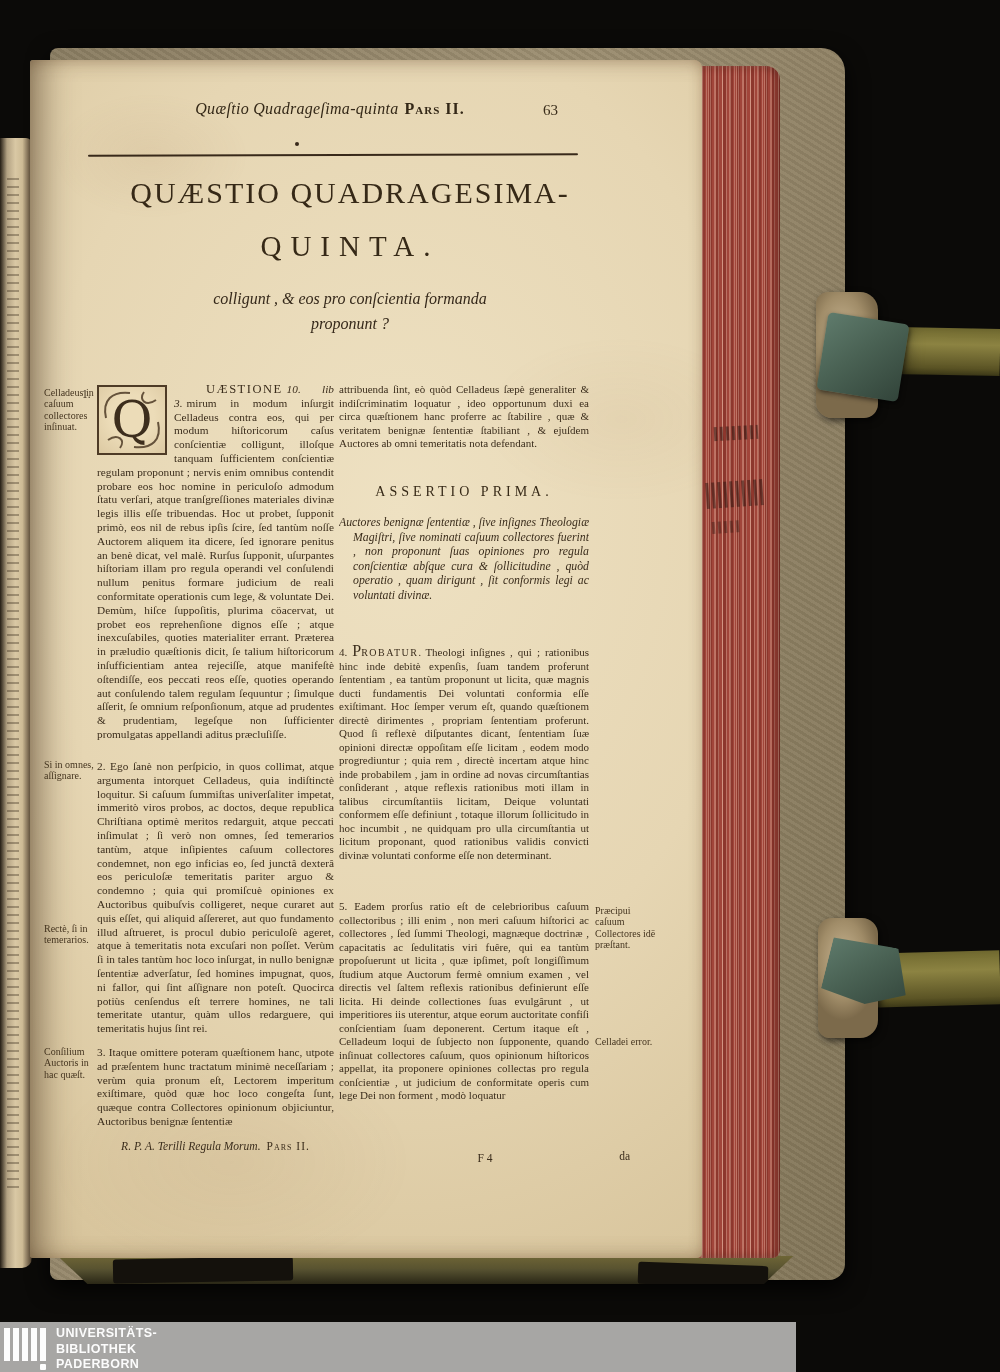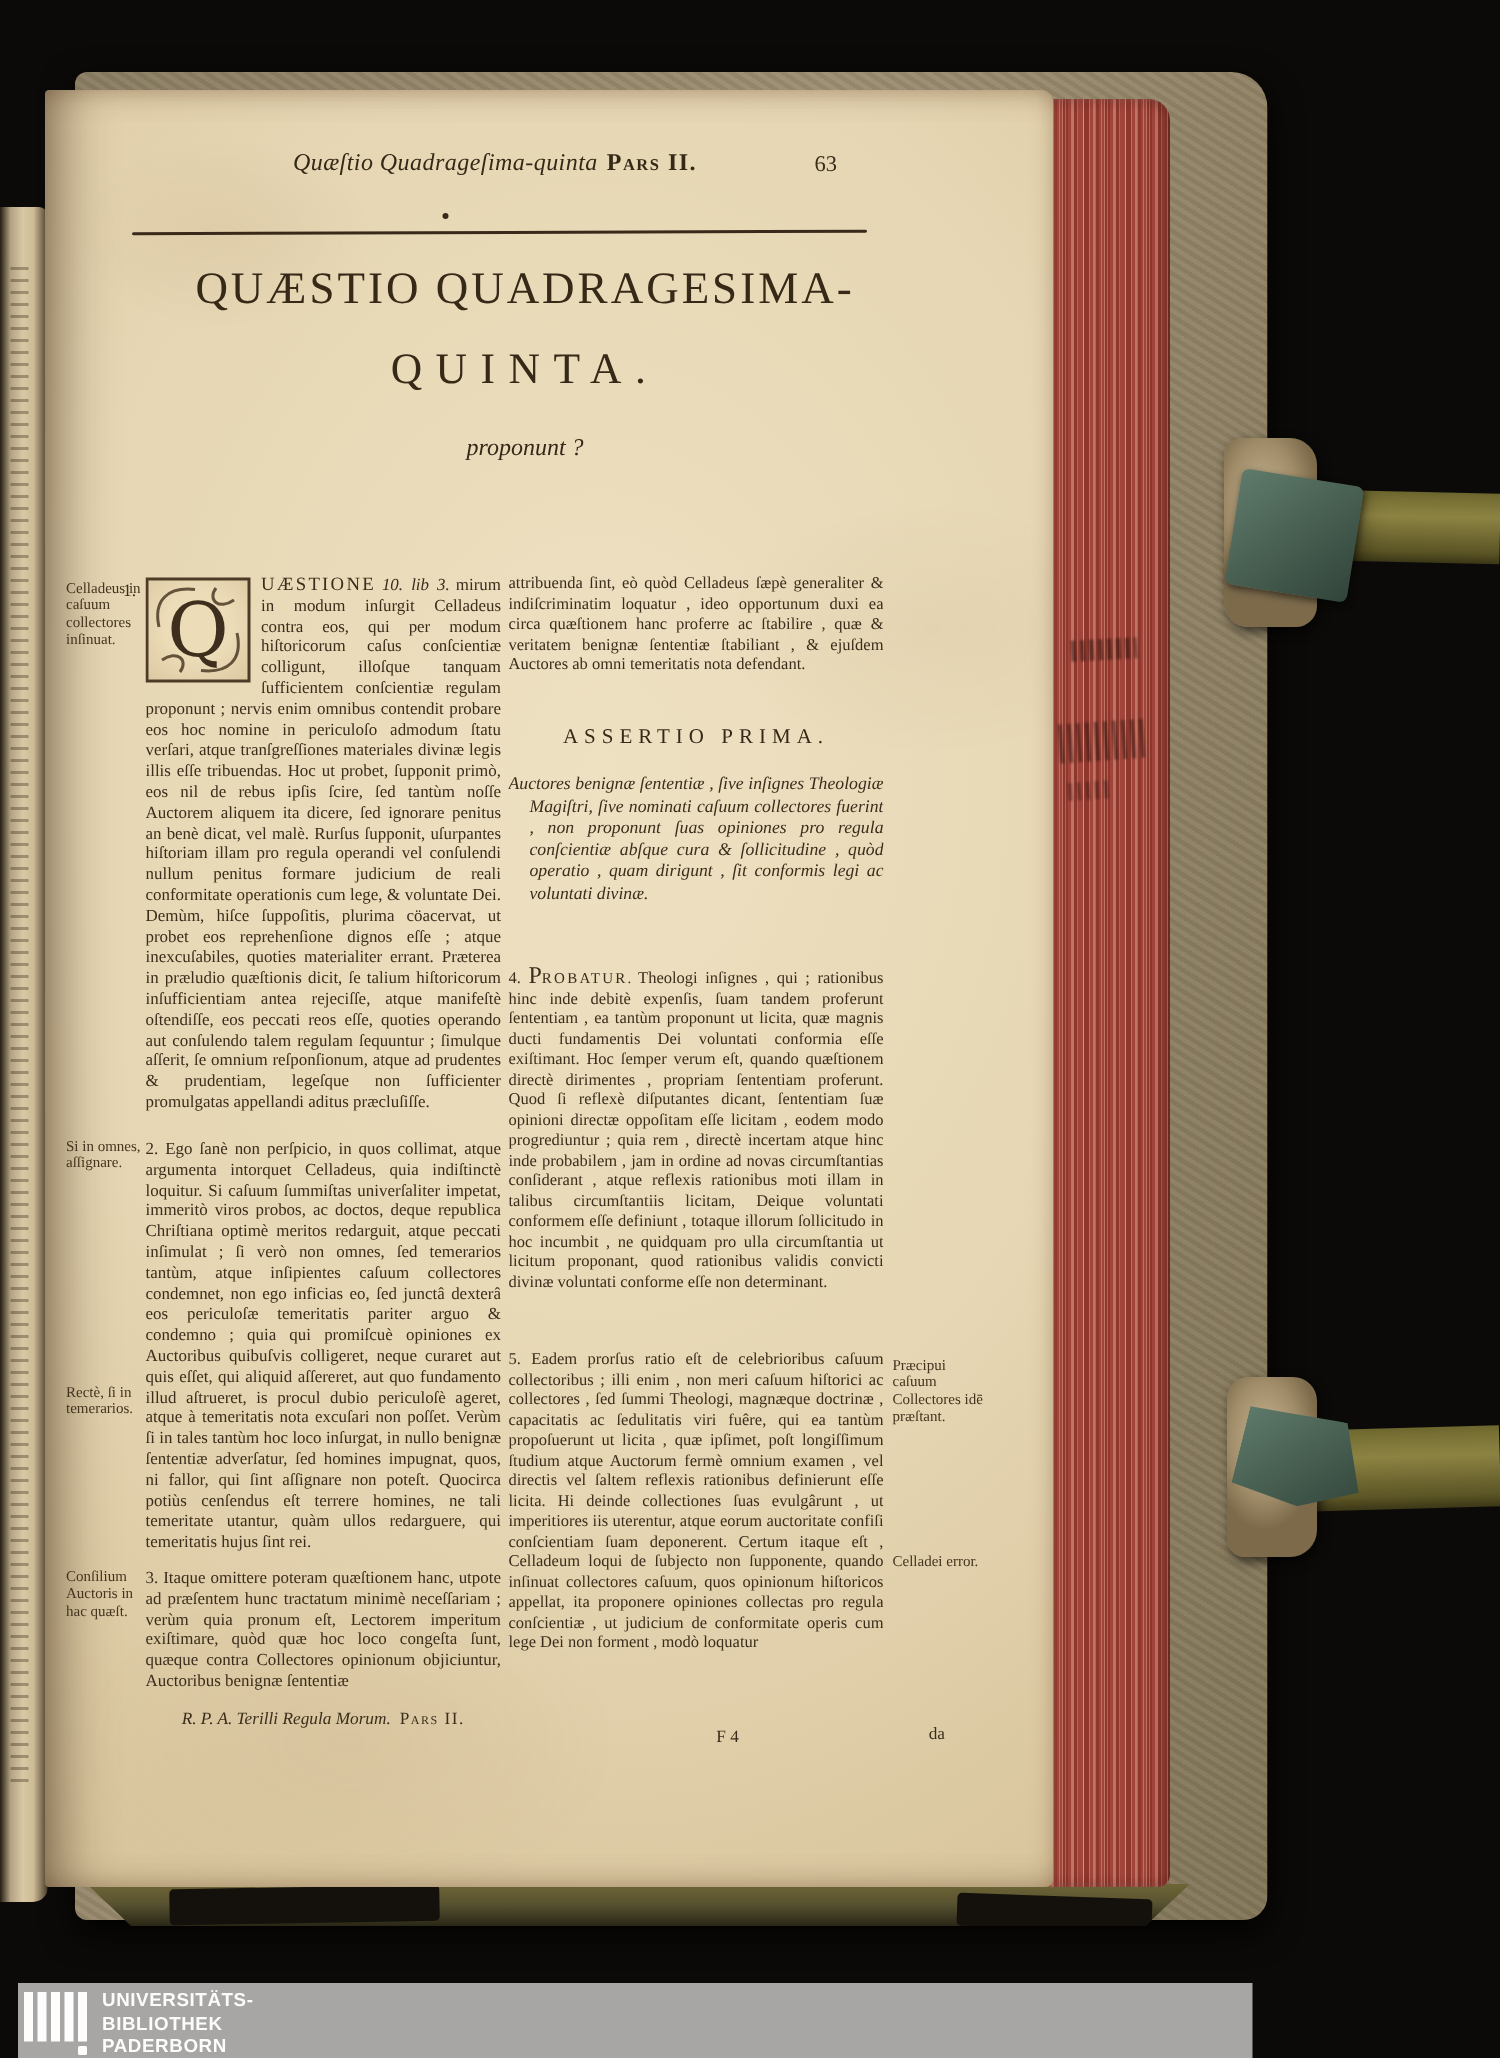--- a/index.html
+++ b/index.html
@@ -112,21 +112,21 @@
   .rcol{left:309px;width:250px;font-size:11px;line-height:13.5px;}
   .p1{top:323px;max-height:374px;}
   .p2{top:700px;max-height:283px;}
   .p3{top:986px;max-height:95px;}
   .cont{top:323px;max-height:100px;}
   .assertio-h{left:309px;top:424px;width:250px;font-size:14px;letter-spacing:4px;color:#362917;}
   .assertio{top:455px;max-height:126px;font-style:italic;font-size:11.8px;line-height:14.6px;padding-left:14px;text-indent:-14px;box-sizing:border-box;}
   .p4{top:584px;max-height:258px;}
   .p5{top:840px;max-height:238px;}
 
-  .lead{letter-spacing:1.5px;font-size:12.5px;margin-right:4px;}
+  .lead{letter-spacing:1.5px;font-size:12.5px;margin-right:4px;margin-left:32px;}
   .ref{font-style:italic;margin-right:4px;}
   .bigP{font-size:16px;}
   .scaps{font-size:10px;letter-spacing:1.5px;margin-right:3px;}
 
   .dropcap{
     float:left;width:70px;height:70px;margin:2px 7px 0 0;position:relative;
     border:2px solid #4e3b26;box-sizing:border-box;
     background:radial-gradient(circle at 50% 45%,#ecdcb8 0 45%,#dcc9a2 100%);
   }
   .dropcap svg{position:absolute;inset:1px;width:64px;height:64px;opacity:.85;}
@@ -134,21 +134,21 @@
     position:absolute;left:0;right:0;top:2px;text-align:center;
     font-size:50px;line-height:62px;color:#3d2e1d;font-family:"DejaVu Serif",serif;
   }
 
   .foot-left{left:47px;top:1080px;width:277px;font-size:11.5px;font-style:italic;color:#3b2d1c;}
   .fl-sc{font-style:normal;font-variant:small-caps;letter-spacing:1px;margin-left:6px;}
   .foot-sig{left:420px;top:1092px;width:70px;font-size:11.5px;}
   .foot-catch{left:553px;top:1090px;width:47px;text-align:right;font-size:11.5px;}
 
   
-  .logo-bar{position:absolute;left:12px;top:1322px;width:796px;height:50px;background:#a7a6a4;padding-left:27px;}
+  .logo-bar{position:absolute;left:0;top:1322px;width:796px;height:50px;background:#a7a6a4;}
   .logo-mark{position:absolute;left:4px;top:6px;width:46px;height:42px;}
   .logo-mark i{position:absolute;top:0;width:6px;height:33px;background:#fdfdfd;}
   .logo-mark i:nth-child(1){left:0;} .logo-mark i:nth-child(2){left:9px;}
   .logo-mark i:nth-child(3){left:18px;} .logo-mark i:nth-child(4){left:27px;}
   .logo-mark i:nth-child(5){left:36px;}
   .logo-mark b{position:absolute;left:36px;top:36px;width:6px;height:6px;background:#fdfdfd;border-radius:1px;}
   .logo-text{position:absolute;left:56px;top:4px;color:#fcfcfc;
     font-family:"Liberation Sans","DejaVu Sans",sans-serif;font-weight:700;
     font-size:12.5px;line-height:15.5px;letter-spacing:.4px;}
 </style>
@@ -190,20 +190,21 @@
     </div>
     <div class="abs page-num">63</div>
 
     <div class="abs ink-dot" style="left:265px;top:82px;"></div>
     <div class="abs rule"></div>
 
     <div class="abs title-l1 center">QUÆSTIO QUADRAGESIMA-</div>
     <div class="abs title-l2 center">QUINTA.</div>
 
     <div class="abs question center">
+      <div>colligunt , &amp; eos pro conſcientia formanda</div>
       <div>proponunt ?</div>
     </div>
 
     <div class="abs mnote mn1">Celladeus in caſuum collectores inſinuat.</div>
     <div class="abs mnote mn2">Si in omnes, aſſignare.</div>
     <div class="abs mnote mn3">Rectè, ſi in temerarios.</div>
     <div class="abs mnote mn4">Conſilium Auctoris in hac quæſt.</div>
     <div class="abs pnum1">1.</div>
 
     <div class="abs mnote right rn1">Præcipui caſuum Collectores idē præſtant.</div>

